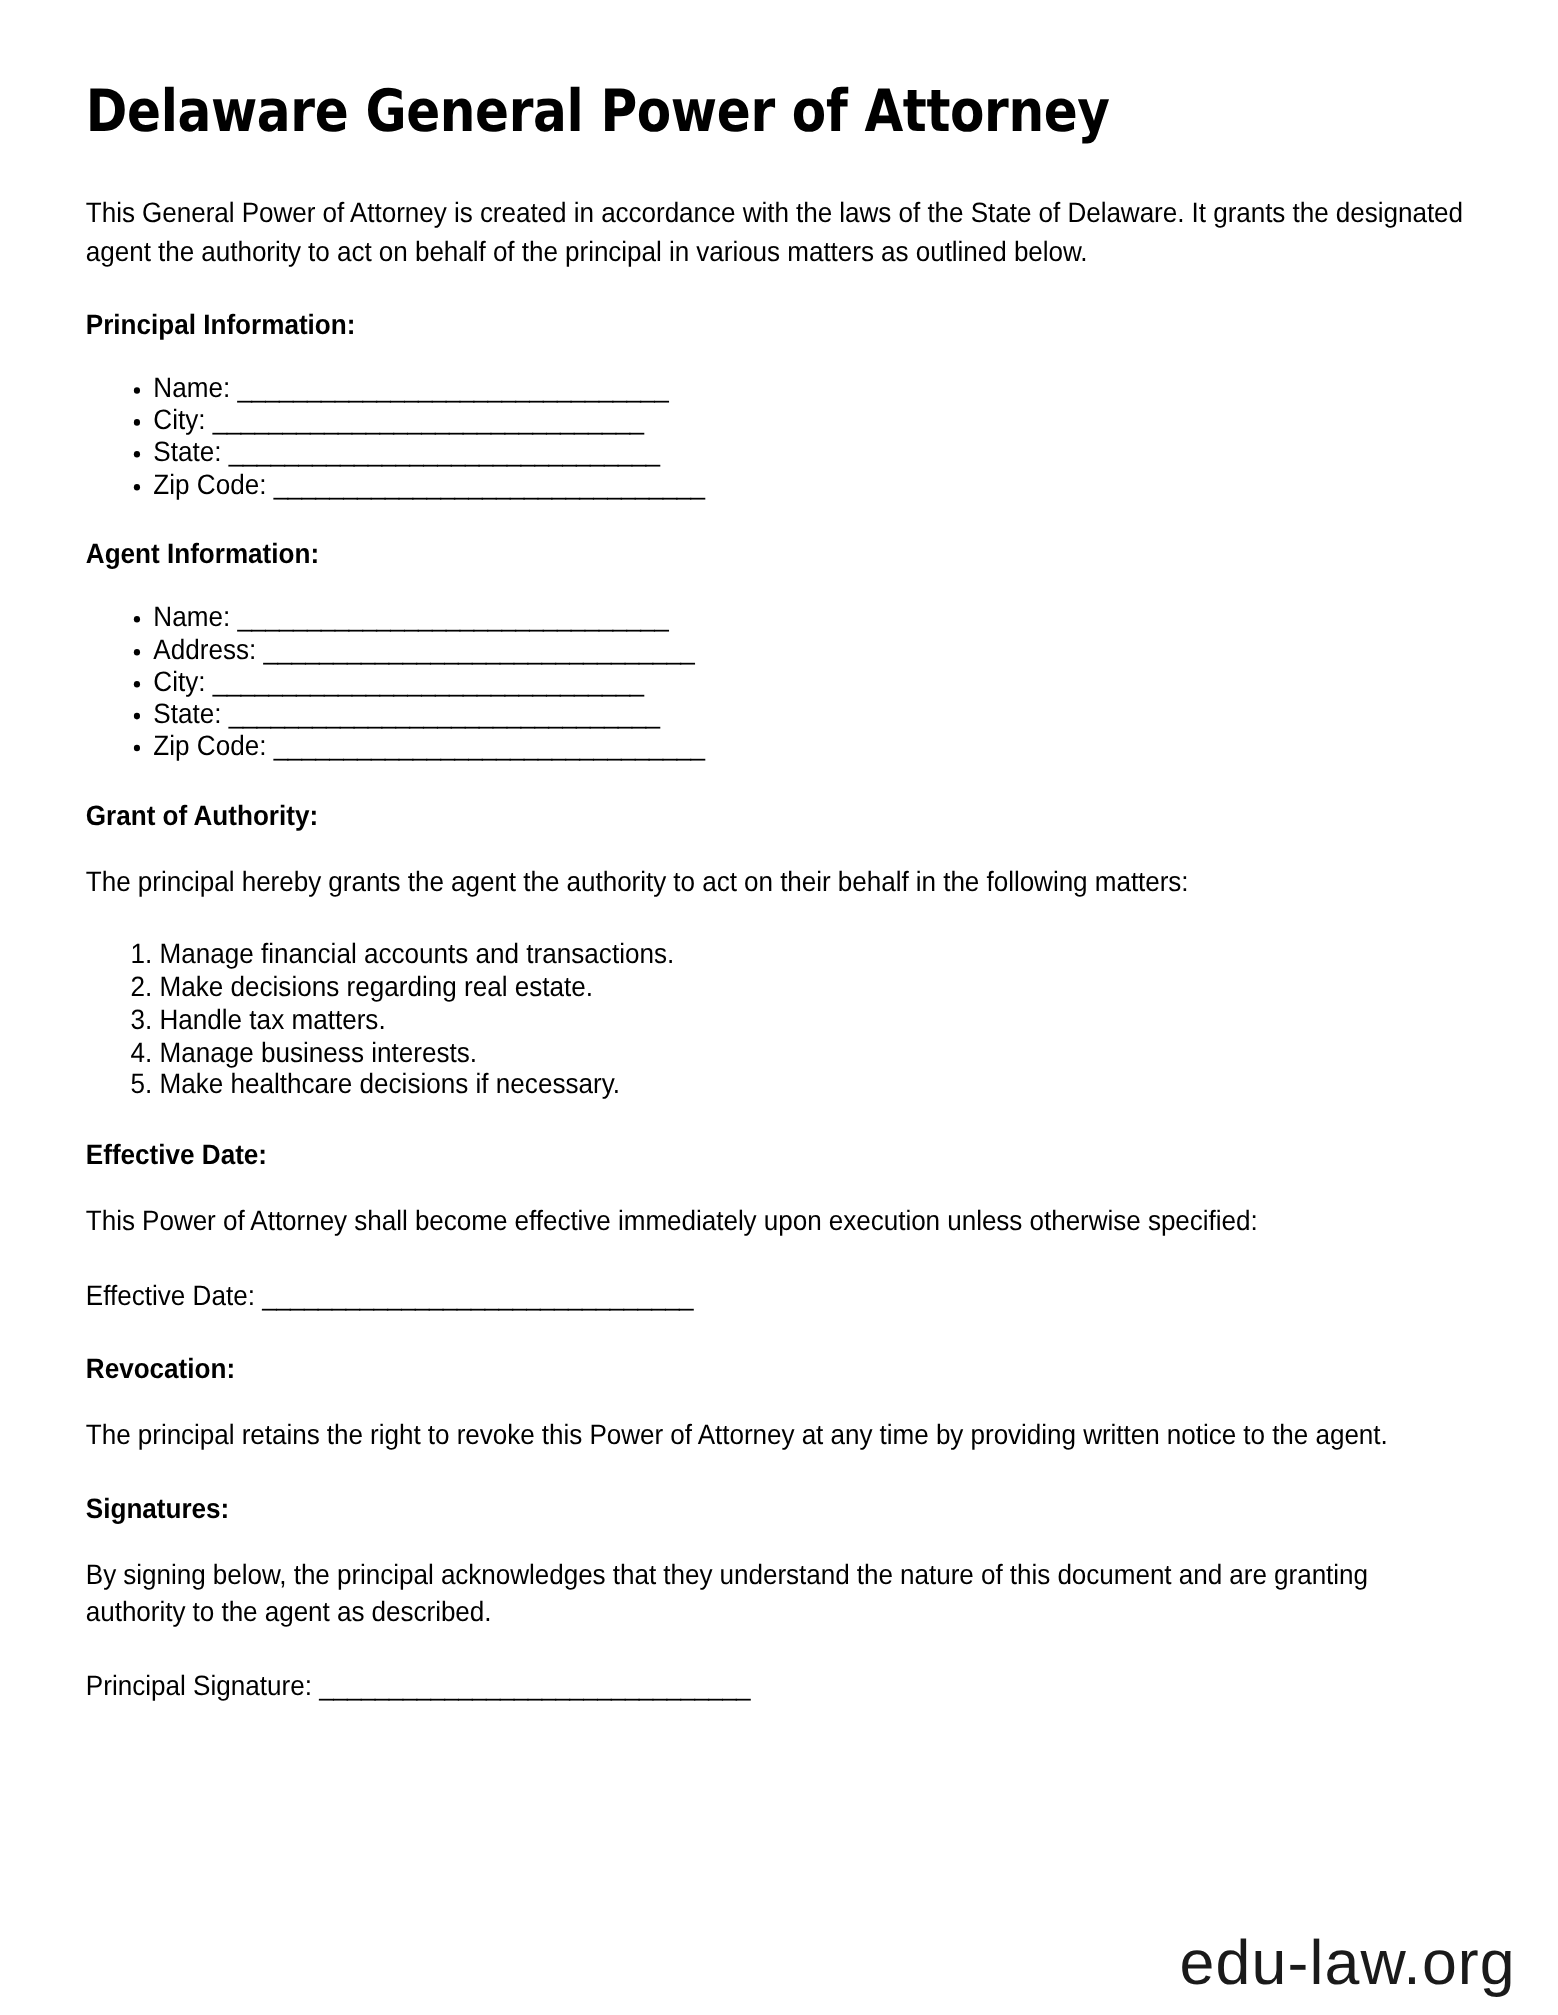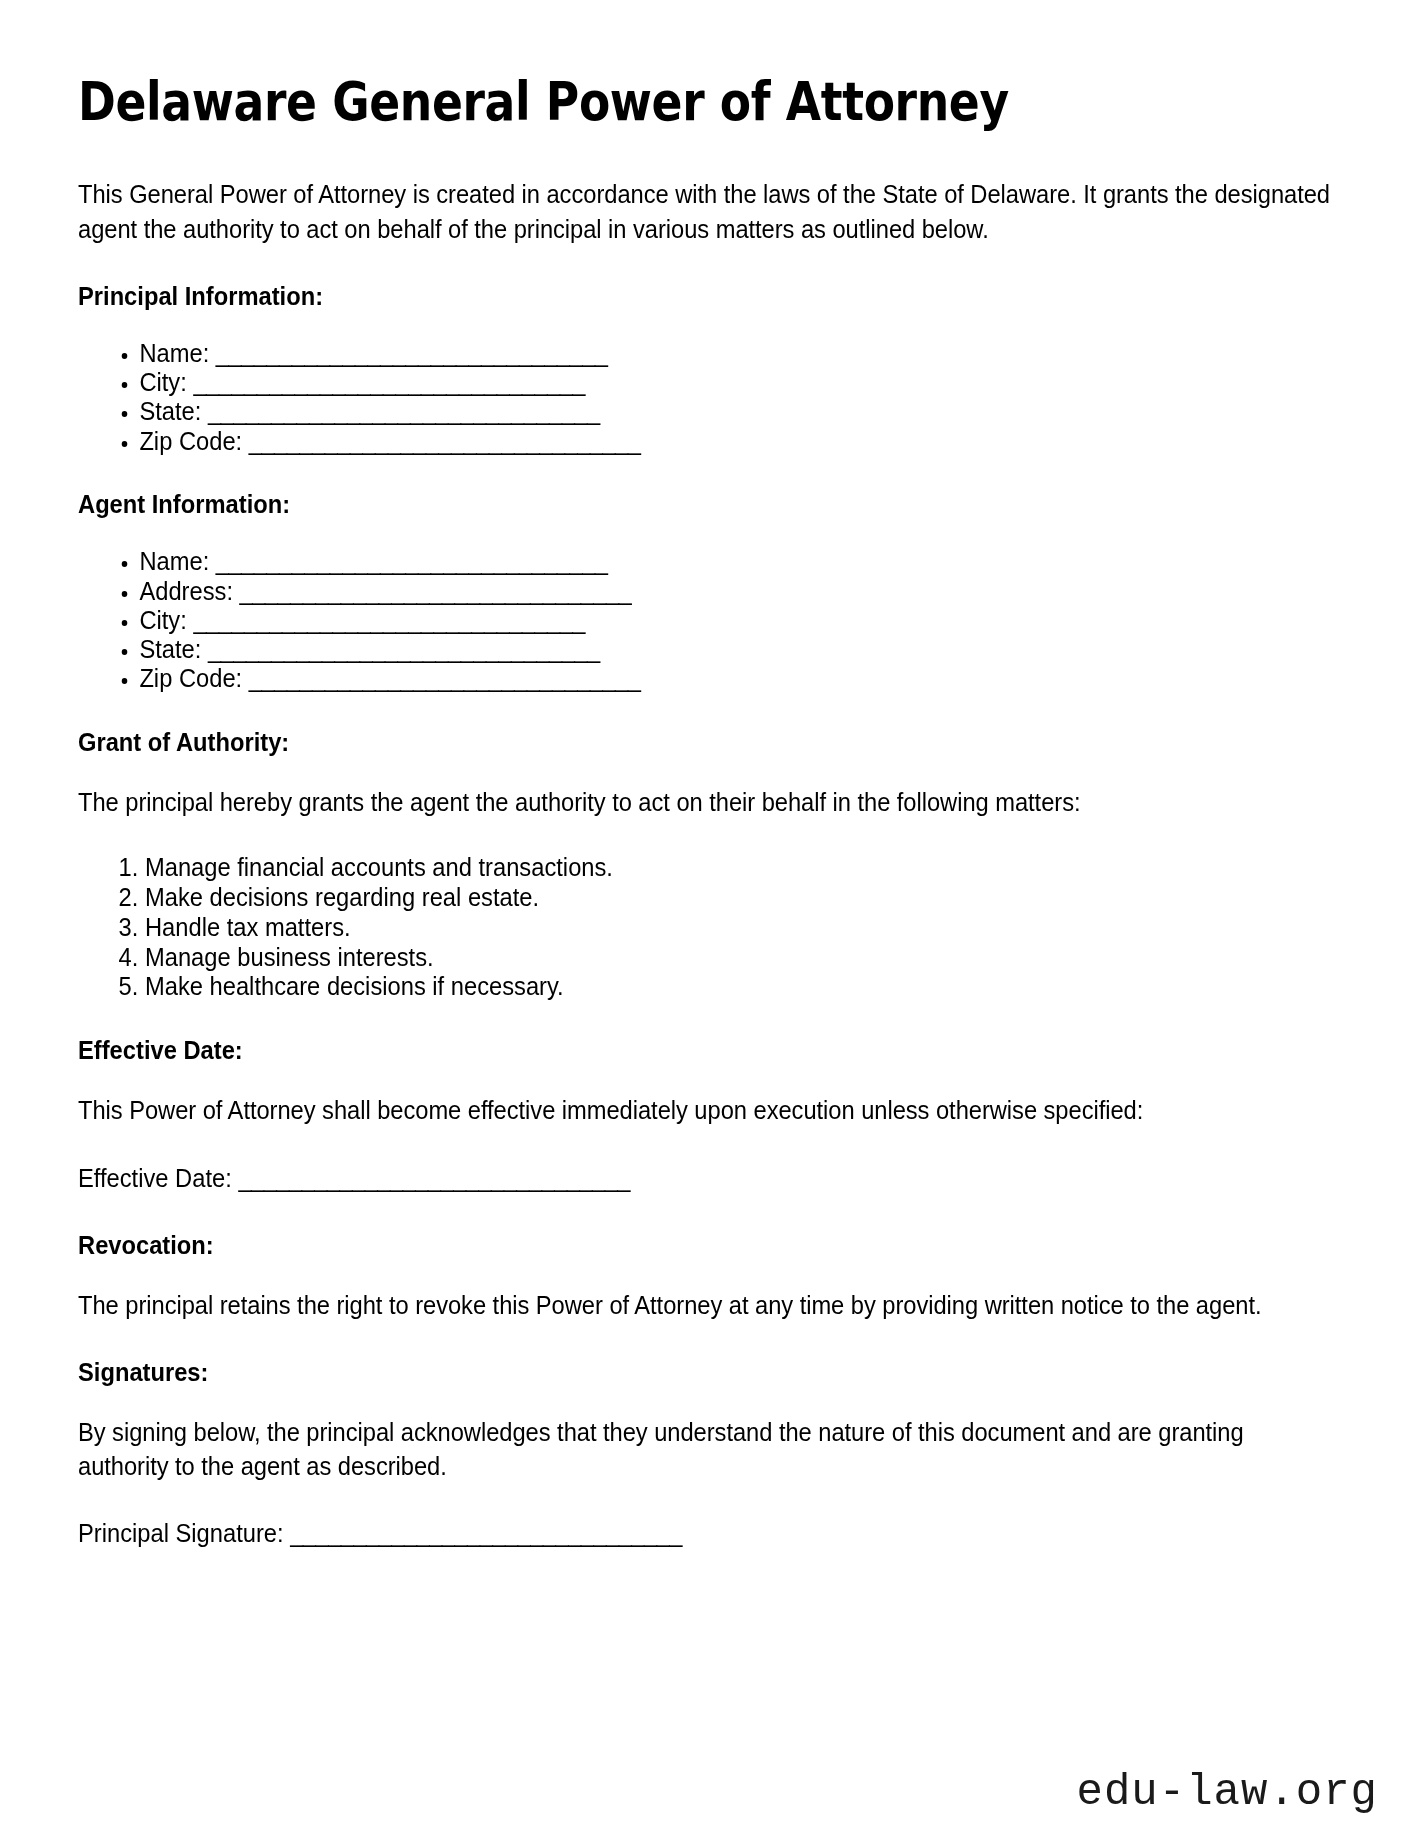--- a/index.html
+++ b/index.html
@@ -84,22 +84,22 @@
     margin: 0 0 34px 0;
     transform: scaleX(0.93);
     transform-origin: left top;
     width: 107.5%;
   }
   
   .watermark {
     position: absolute;
     right: 38px;
     bottom: 18px;
-    font-family: Liberation Mono, monospace;
-    font-size: 44px;
+    font-family: Liberation Sans, sans-serif;
+    font-size: 57px;
     line-height: 1;
     color: #1a1a1a;
     letter-spacing: 1px;
     white-space: nowrap;
   }
 </style>
 </head>
 <body>
 
 <div class="page">

